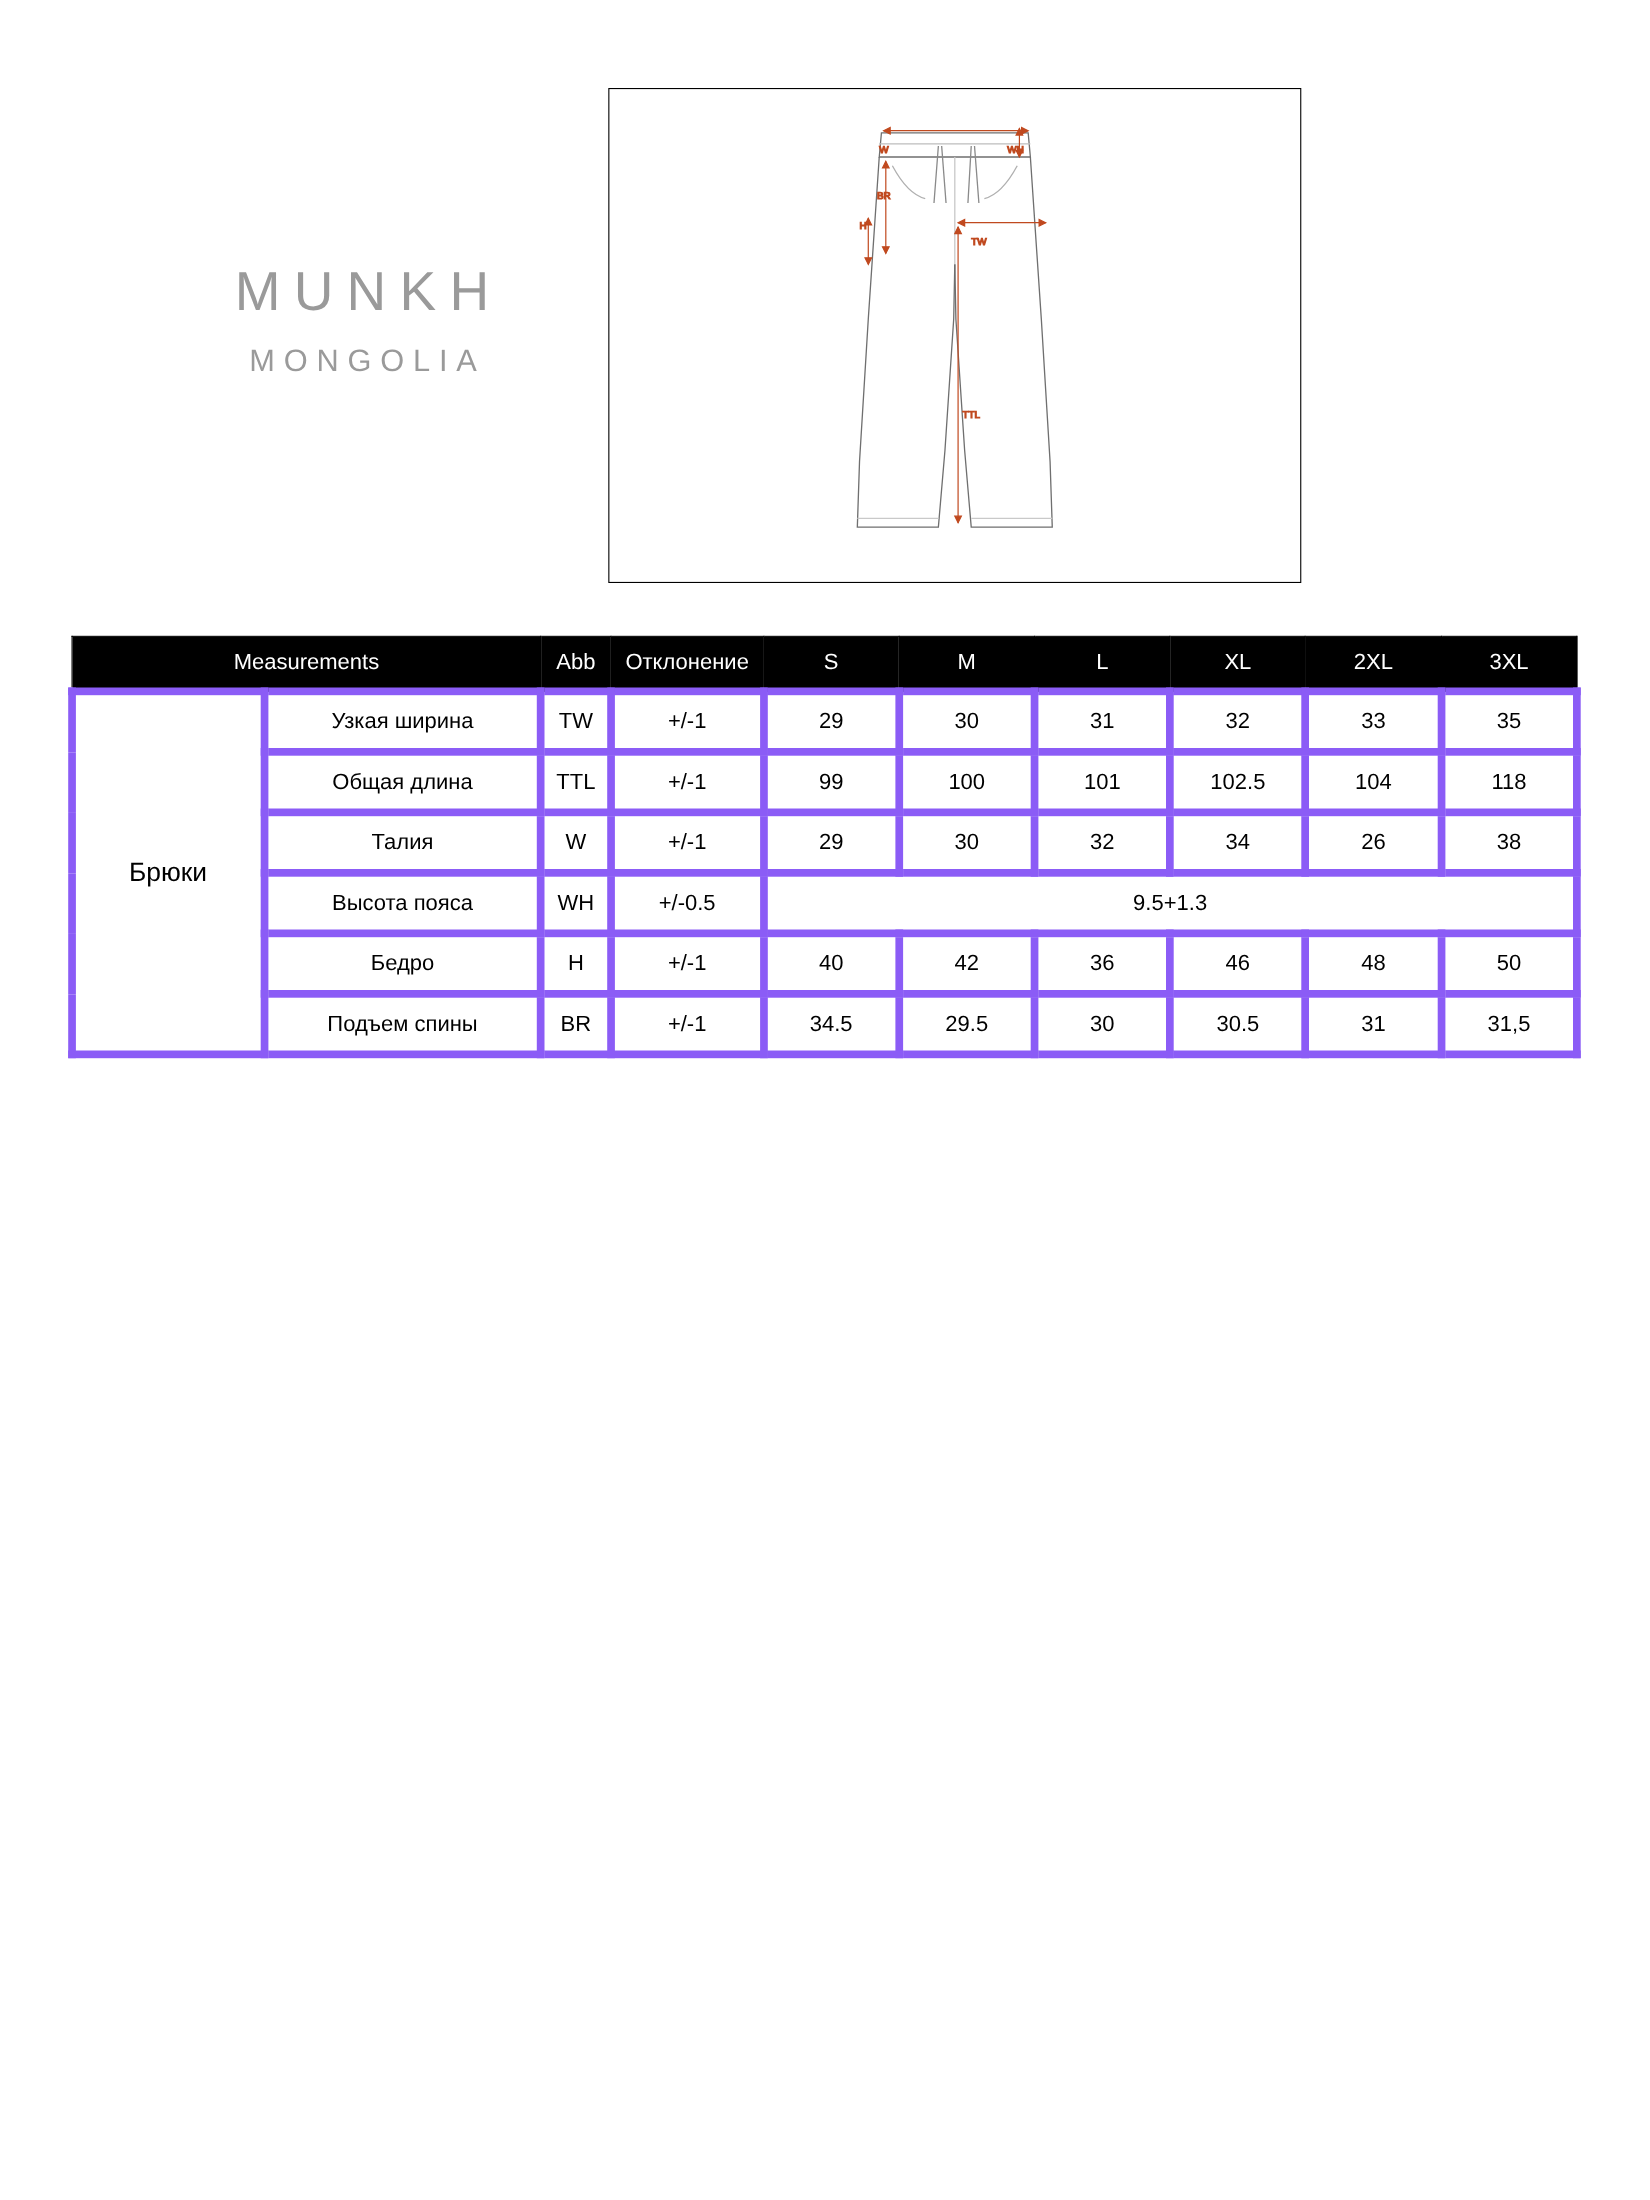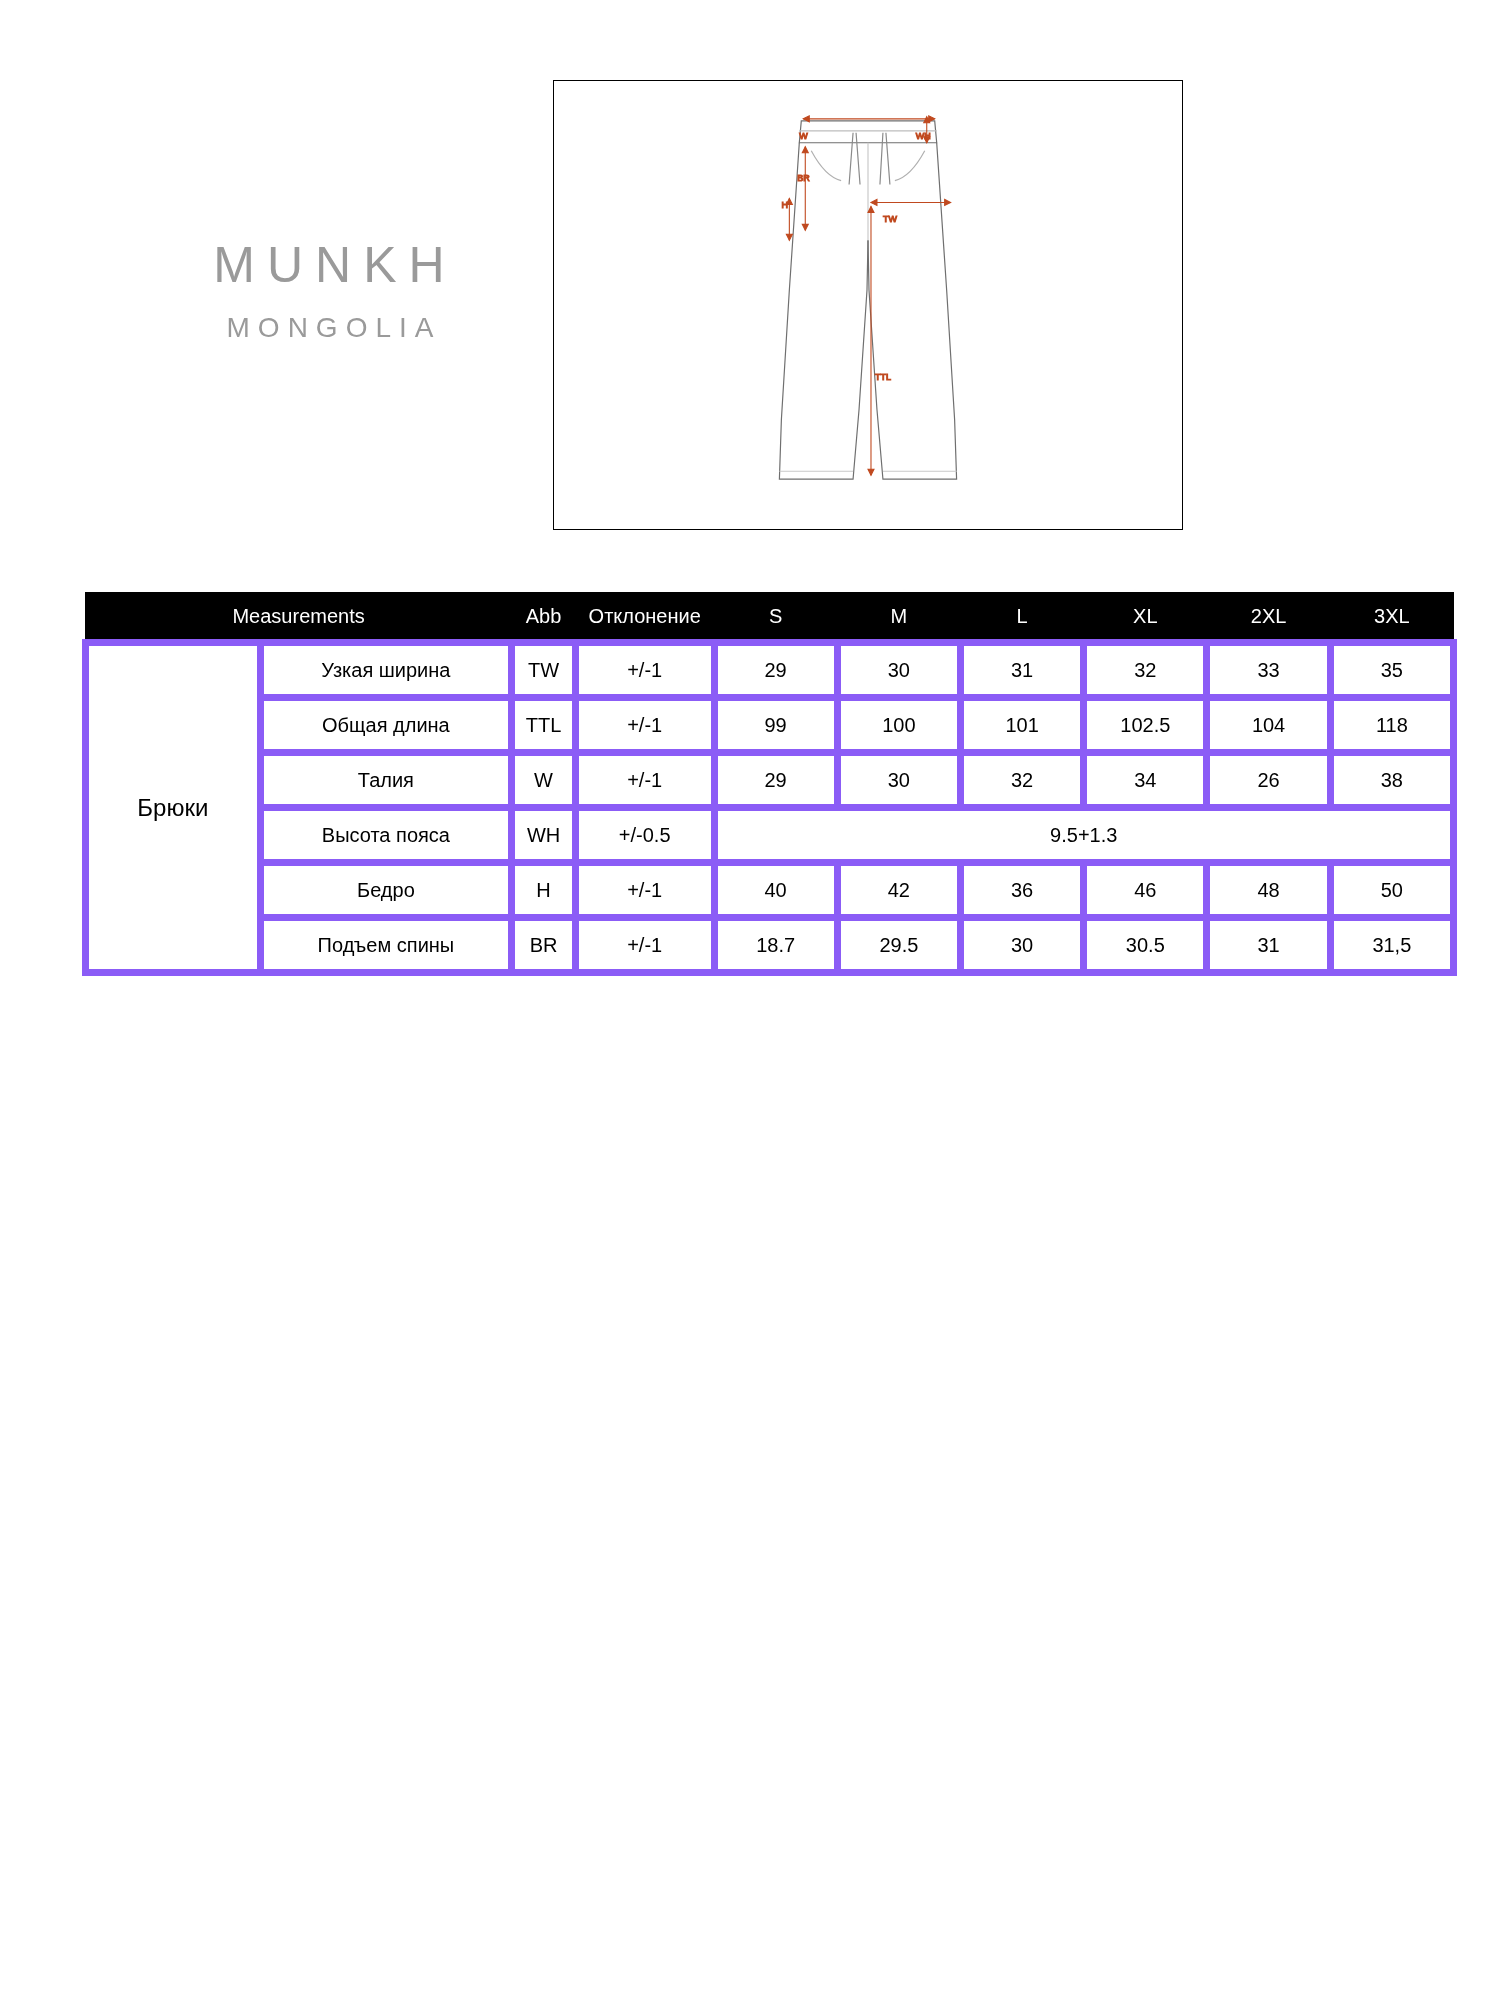--- a/index.html
+++ b/index.html
@@ -63,23 +63,22 @@
   .tech-box svg {
     display: block;
     width: 100%;
     height: 100%;
   }
 
   
   .table-wrap {
     position: absolute;
     left: 62px;
-    top: 592px;
+    top: 578px;
     width: 1375px;
-    margin-left: 20px;
   }
   table.size-table {
     border-collapse: collapse;
     width: 100%;
     table-layout: fixed;
     font-size: 20px;
   }
   table.size-table th,
   table.size-table td {
     border: 7px solid #8b5cf6;
@@ -262,21 +261,21 @@
         <td>42</td>
         <td>36</td>
         <td>46</td>
         <td>48</td>
         <td>50</td>
       </tr>
       <tr>
         <td class="name-cell">Подъем спины</td>
         <td>BR</td>
         <td>+/-1</td>
-        <td>18.7</td>
+        <td>34.5</td>
         <td>29.5</td>
         <td>30</td>
         <td>30.5</td>
         <td>31</td>
         <td>31,5</td>
       </tr>
     </tbody>
   </table>
 </div>
 

